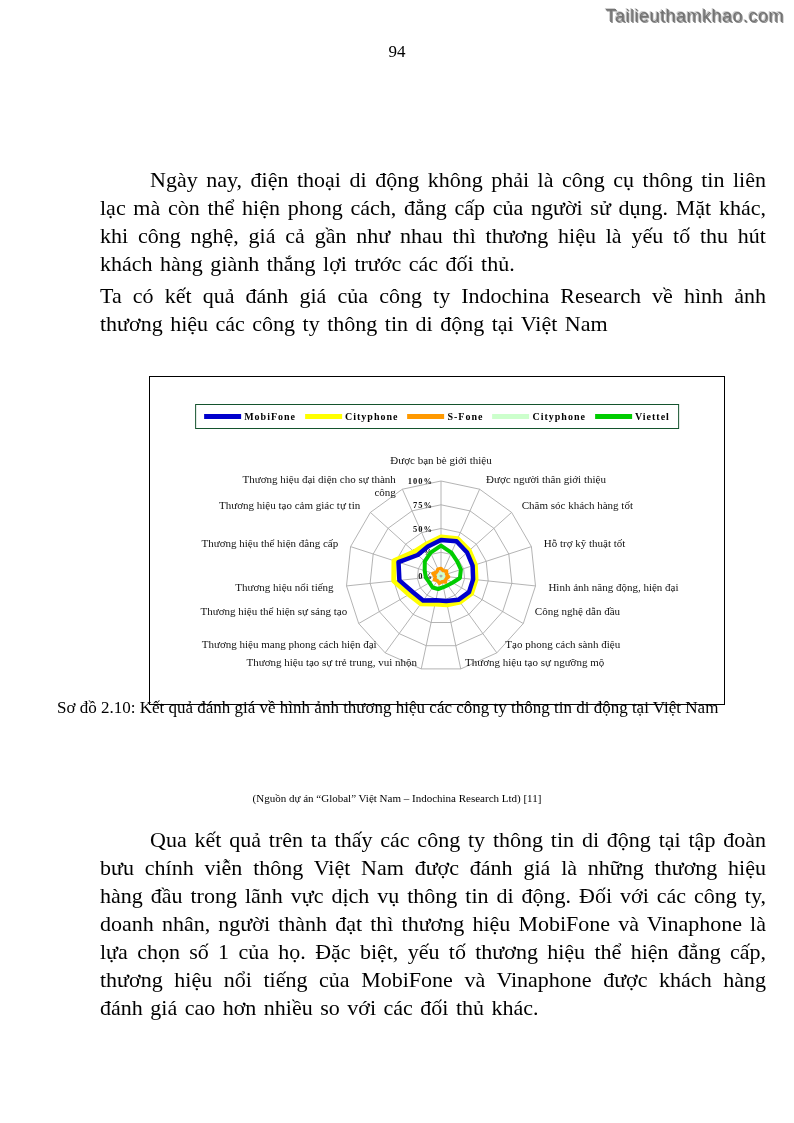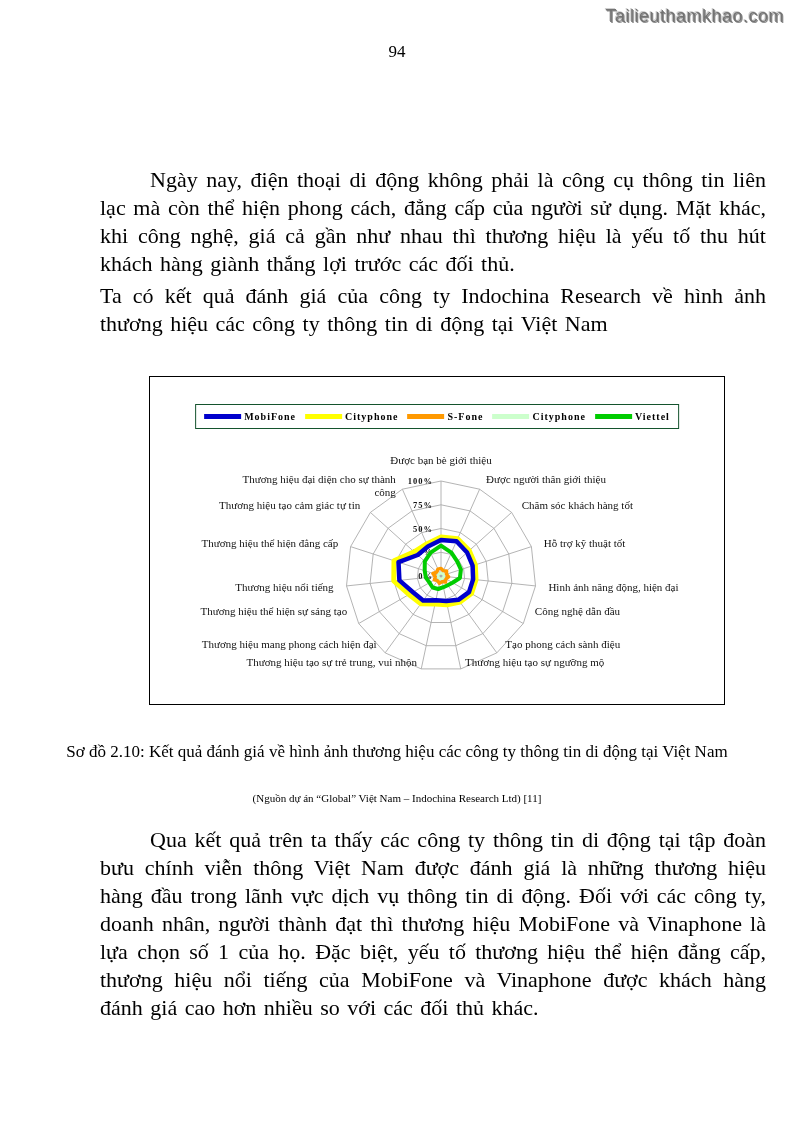--- a/index.html
+++ b/index.html
@@ -18,21 +18,21 @@
   .figure-box{position:absolute;left:149px;top:376px;width:574px;height:327px;border:1px solid #000;background:#fff;}
   .legend{position:absolute;top:27px;left:50%;transform:translateX(-50%);border:1px solid #14532d;
         background:#fff;display:flex;align-items:center;padding:6px 8px;white-space:nowrap;}
   .legend-item{display:flex;align-items:center;margin-right:9px;}
   .legend-item:last-child{margin-right:0;}
   .legend-swatch{width:37px;height:5px;margin-right:3px;flex:0 0 auto;}
   .legend-label{font-size:10px;font-weight:bold;letter-spacing:1px;font-family:"Liberation Serif",serif;}
   svg.radar{position:absolute;left:0;top:0;}
   .radar-axis-label{font-size:11px;font-family:"Liberation Serif",serif;fill:#111;}
   .radar-tick-label{font-size:8.5px;font-weight:bold;letter-spacing:1px;font-family:"Liberation Serif",serif;fill:#111;}
-  .caption{position:absolute;left:57px;top:734px;width:680px;text-align:center;font-size:17px;line-height:35px;}
+  .caption{position:absolute;left:57px;top:690px;width:680px;text-align:left;font-size:17px;line-height:35px;}
   .source{position:absolute;left:57px;top:792px;width:680px;text-align:center;font-size:11px;}
 </style>
 </head>
 <body>
 
 <div class="page">
 
   <div class="watermark">Tailieuthamkhao.com</div>
 
   <div class="pagenum">94</div>

